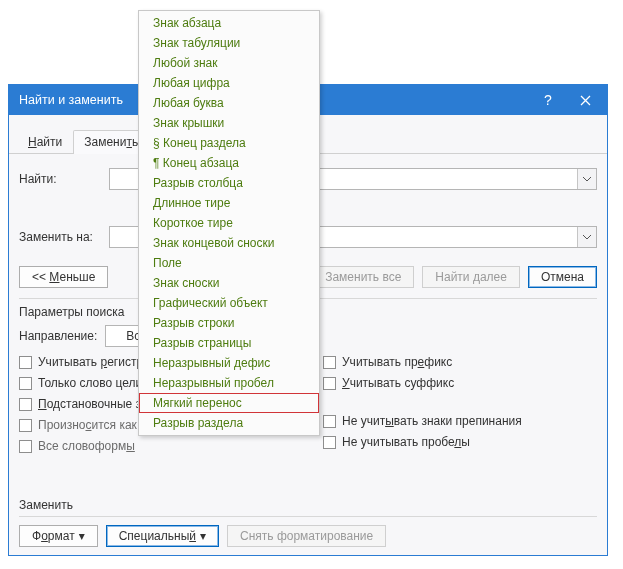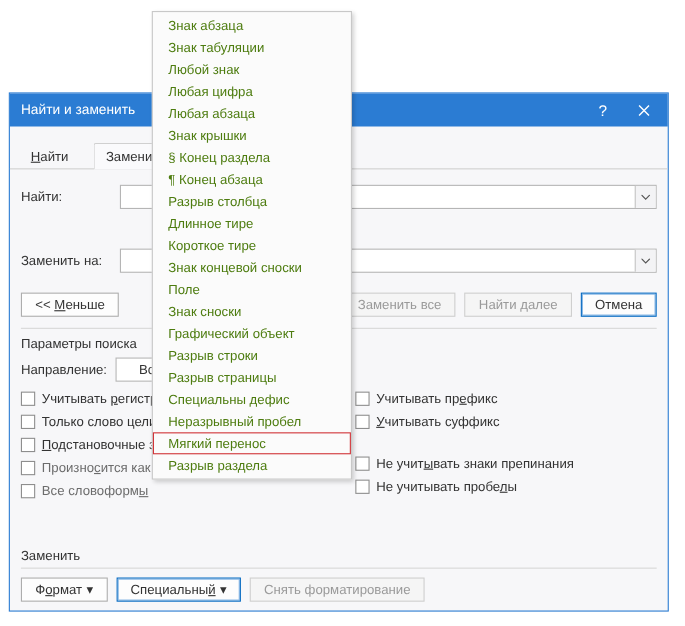--- a/index.html
+++ b/index.html
@@ -54,21 +54,21 @@
     width: 30px;
     text-align: center;
     font-size: 14px;
     color: #fff;
   }
   .tabs {
     display: flex;
     align-items: flex-end;
     height: 28px;
     padding: 10px 8px 0 8px;
-    gap: 12px;
+    gap: 0;
     border-bottom: 1px solid #d0d0d0;
     text-align: center;
   }
   .tab {
     padding: 4px 10px 5px 10px;
     font-size: 12px;
     color: #333;
     border: 1px solid transparent;
     border-bottom: none;
     position: relative;
@@ -354,32 +354,32 @@
       </div>
 
     </div>
   </div>
 
   <div class="popup" id="popup">
       <div class="item">Знак абзаца</div>
       <div class="item">Знак табуляции</div>
       <div class="item">Любой знак</div>
       <div class="item">Любая цифра</div>
-      <div class="item">Любая абзаца</div>
+      <div class="item">Любая буква</div>
       <div class="item">Знак крышки</div>
       <div class="item">§ Конец раздела</div>
       <div class="item">¶ Конец абзаца</div>
       <div class="item">Разрыв столбца</div>
       <div class="item">Длинное тире</div>
       <div class="item">Короткое тире</div>
       <div class="item">Знак концевой сноски</div>
       <div class="item">Поле</div>
       <div class="item">Знак сноски</div>
       <div class="item">Графический объект</div>
       <div class="item">Разрыв строки</div>
       <div class="item">Разрыв страницы</div>
-      <div class="item">Специальны дефис</div>
+      <div class="item">Неразрывный дефис</div>
       <div class="item">Неразрывный пробел</div>
       <div class="item highlight">Мягкий перенос</div>
       <div class="item">Разрыв раздела</div>
     </div>
 
 </div>
 
 </body></html>

